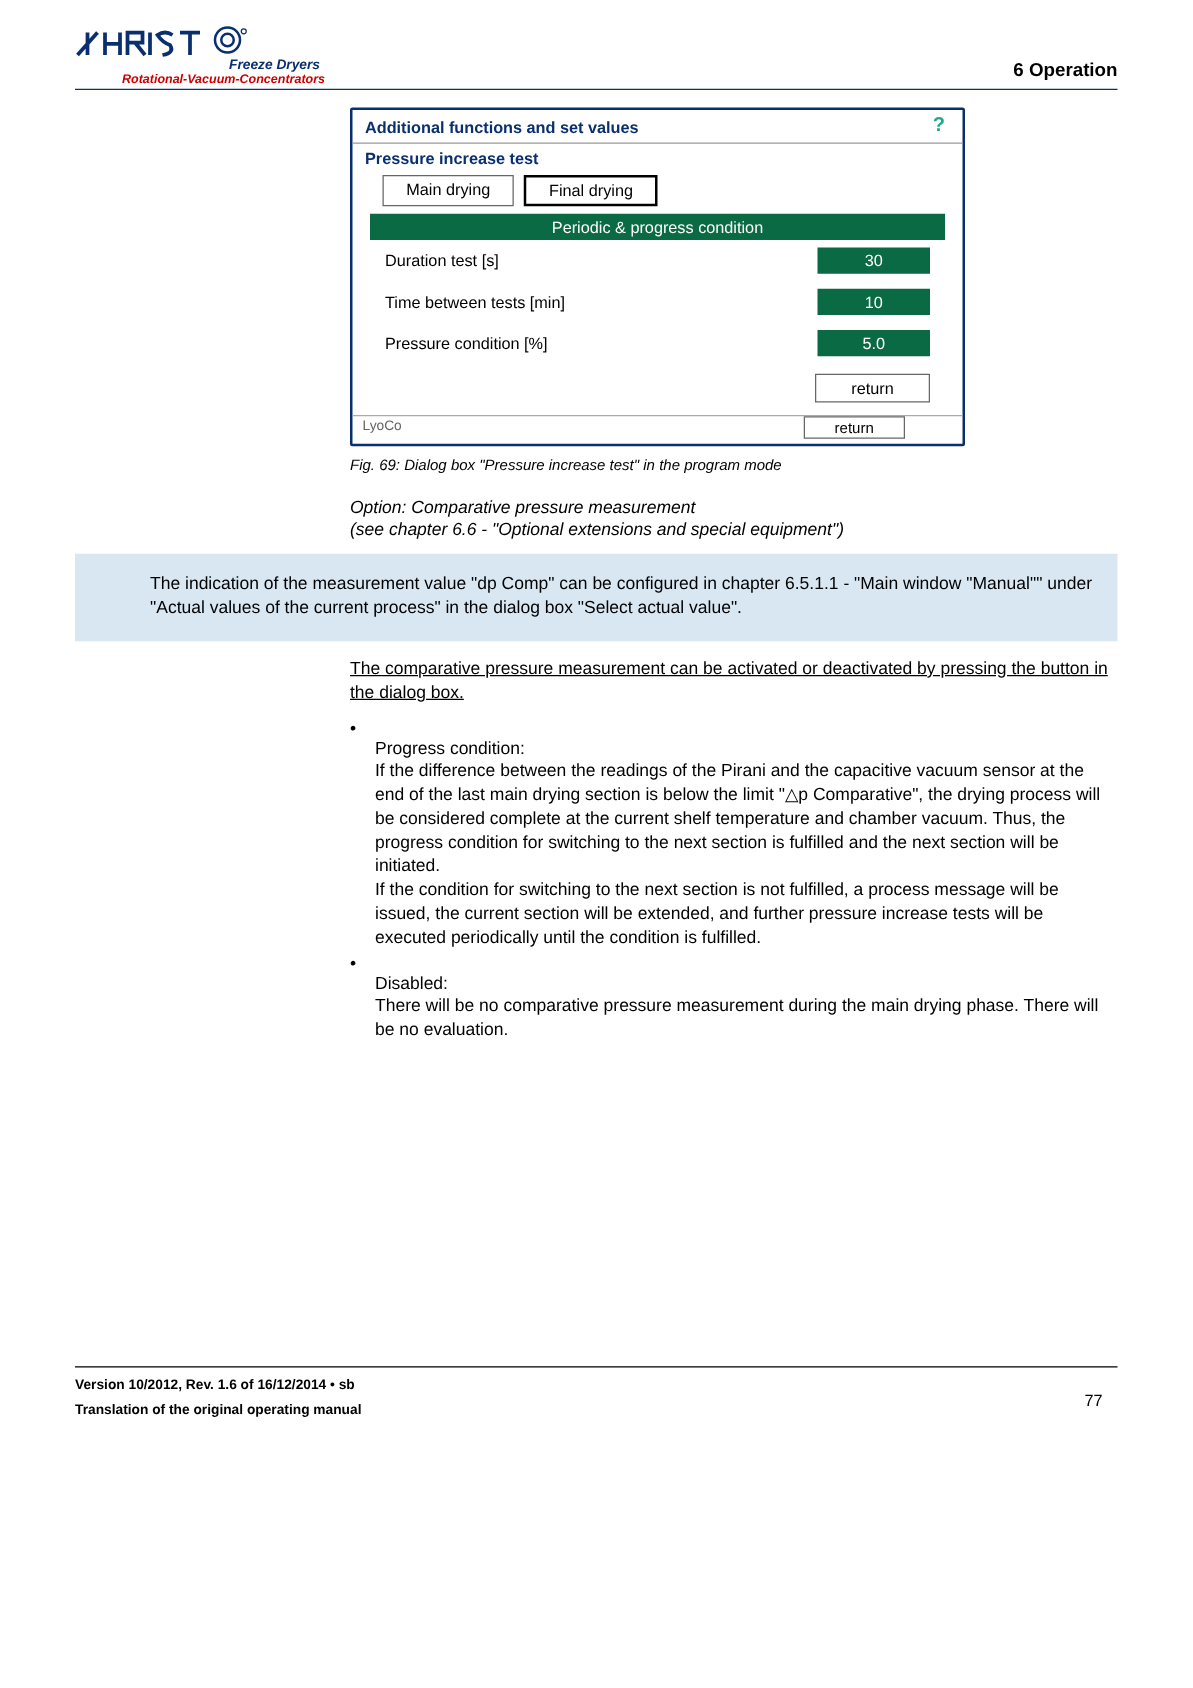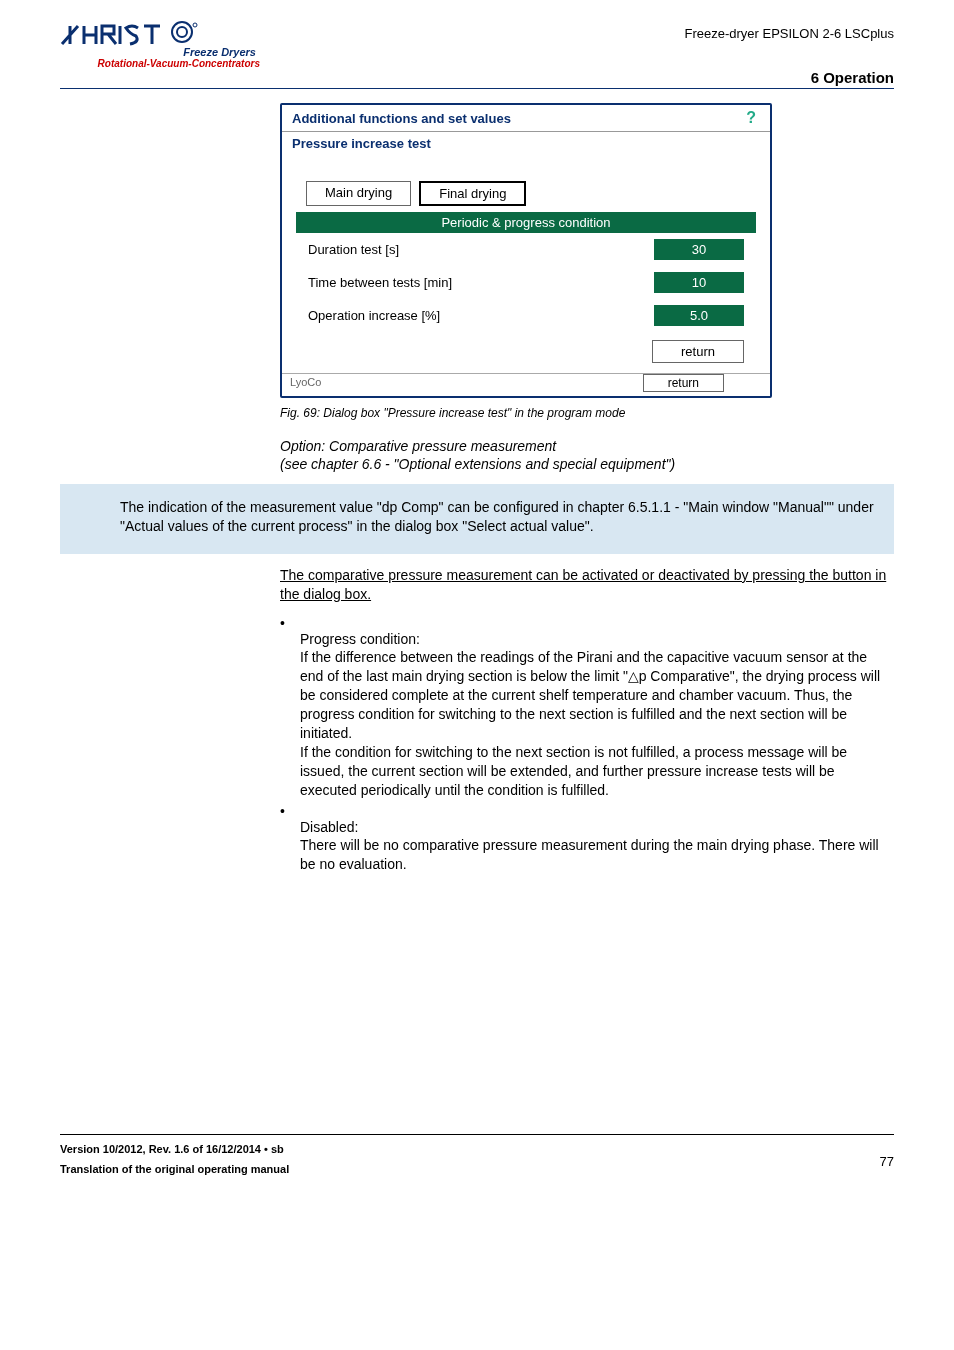--- a/index.html
+++ b/index.html
@@ -27,21 +27,21 @@
     border: 2px solid #0a2f6f; border-radius: 2px; background: #fff;
     padding: 0; font-size: 13px;
   }
   .dialog-title {
     font-weight: bold; color: #0a2f6f; padding: 4px 10px;
     display: flex; justify-content: space-between; align-items: center;
     border-bottom: 1px solid #999;
   }
   .help { color: #2a8; font-weight: bold; font-size: 16px; padding-right: 4px;}
   .subtitle { color: #0a2f6f; font-weight: bold; padding: 4px 10px; }
-  .tabs { display: flex; gap: 8px; padding: 2px 14px 6px 24px; margin-top: 24px; }
+  .tabs { display: flex; gap: 8px; padding: 2px 14px 6px 24px; }
   .tab {
     border: 1px solid #666; padding: 3px 18px; background: #fff;
     font-size: 13px;
   }
   .tab.active { border: 2px solid #000; }
   .band {
     background: #0a6a44; color: #fff; text-align: center;
     margin: 0 14px; padding: 3px 0; font-size: 13px;
   }
   .row { display: flex; justify-content: space-between; align-items: center;
@@ -72,21 +72,21 @@
   .body-text { margin-left: 220px; font-size: 14px; line-height: 1.35; }
   .body-text p { margin: 10px 0; text-decoration: underline; }
   .bullet { display:flex; margin: 2px 0;}
   .bullet .dot { width: 20px; }
   .bullet .txt { flex:1;margin-top:16px; }
 
   .footer { position: relative; margin-top: 260px; }
   .footer hr { border: none; border-top: 1px solid #000; }
   .footer-left { font-size: 11px; }
   .footer-left .bold { font-weight: bold; margin: 8px 0 4px 0;}
-  .page-num { position: absolute; right: 0; bottom: 6px; font-size: 13px; }
+  .page-num { position: absolute; right: 12px; bottom: 6px; font-size: 13px; }
 </style>
 </head>
 <body>
 <div class="page">
 
 <div class="header-row">
   <div class="logo">
     <div class="logo-top">
       <svg class="logo-svg" width="140" height="28" viewBox="0 0 140 28">
         <g fill="none" stroke="#0a2f6f" stroke-width="3">
@@ -99,21 +99,20 @@
         </g>
         <circle cx="122" cy="12" r="10" fill="none" stroke="#0a2f6f" stroke-width="2"></circle>
         <path d="M117 12 a5 5 0 1 1 10 0 a5 5 0 1 1 -10 0" fill="none" stroke="#0a2f6f" stroke-width="2"></path>
         <circle cx="135" cy="5" r="2" fill="none" stroke="#0a2f6f" stroke-width="1"></circle>
       </svg>
     </div>
     <div class="tagline1">Freeze Dryers</div>
     <div class="tagline2">Rotational-Vacuum-Concentrators</div>
   </div>
   <div class="top-right">
-    <div class="doc-title">Freeze-dryer EPSILON 2-6 LSCplus</div>
     <div class="section-title">6 Operation</div>
   </div>
 </div>
 <hr class="blue">
 
 <div class="dialog-wrap">
   <div class="dialog">
     <div class="dialog-title">
       <span>Additional functions and set values</span>
       <span class="help">?</span>
@@ -126,21 +125,21 @@
     <div class="band">Periodic &amp; progress condition</div>
     <div class="row">
       <span>Duration test [s]</span>
       <span class="valbox">30</span>
     </div>
     <div class="row">
       <span>Time between tests [min]</span>
       <span class="valbox">10</span>
     </div>
     <div class="row">
-      <span>Operation increase [%]</span>
+      <span>Pressure condition [%]</span>
       <span class="valbox">5.0</span>
     </div>
     <div class="return-row">
       <span class="return-btn">return</span>
     </div>
     <div class="lyoco-row">
       <span class="lyoco">LyoCo</span>
       <span class="ret2">return</span>
     </div>
   </div>

